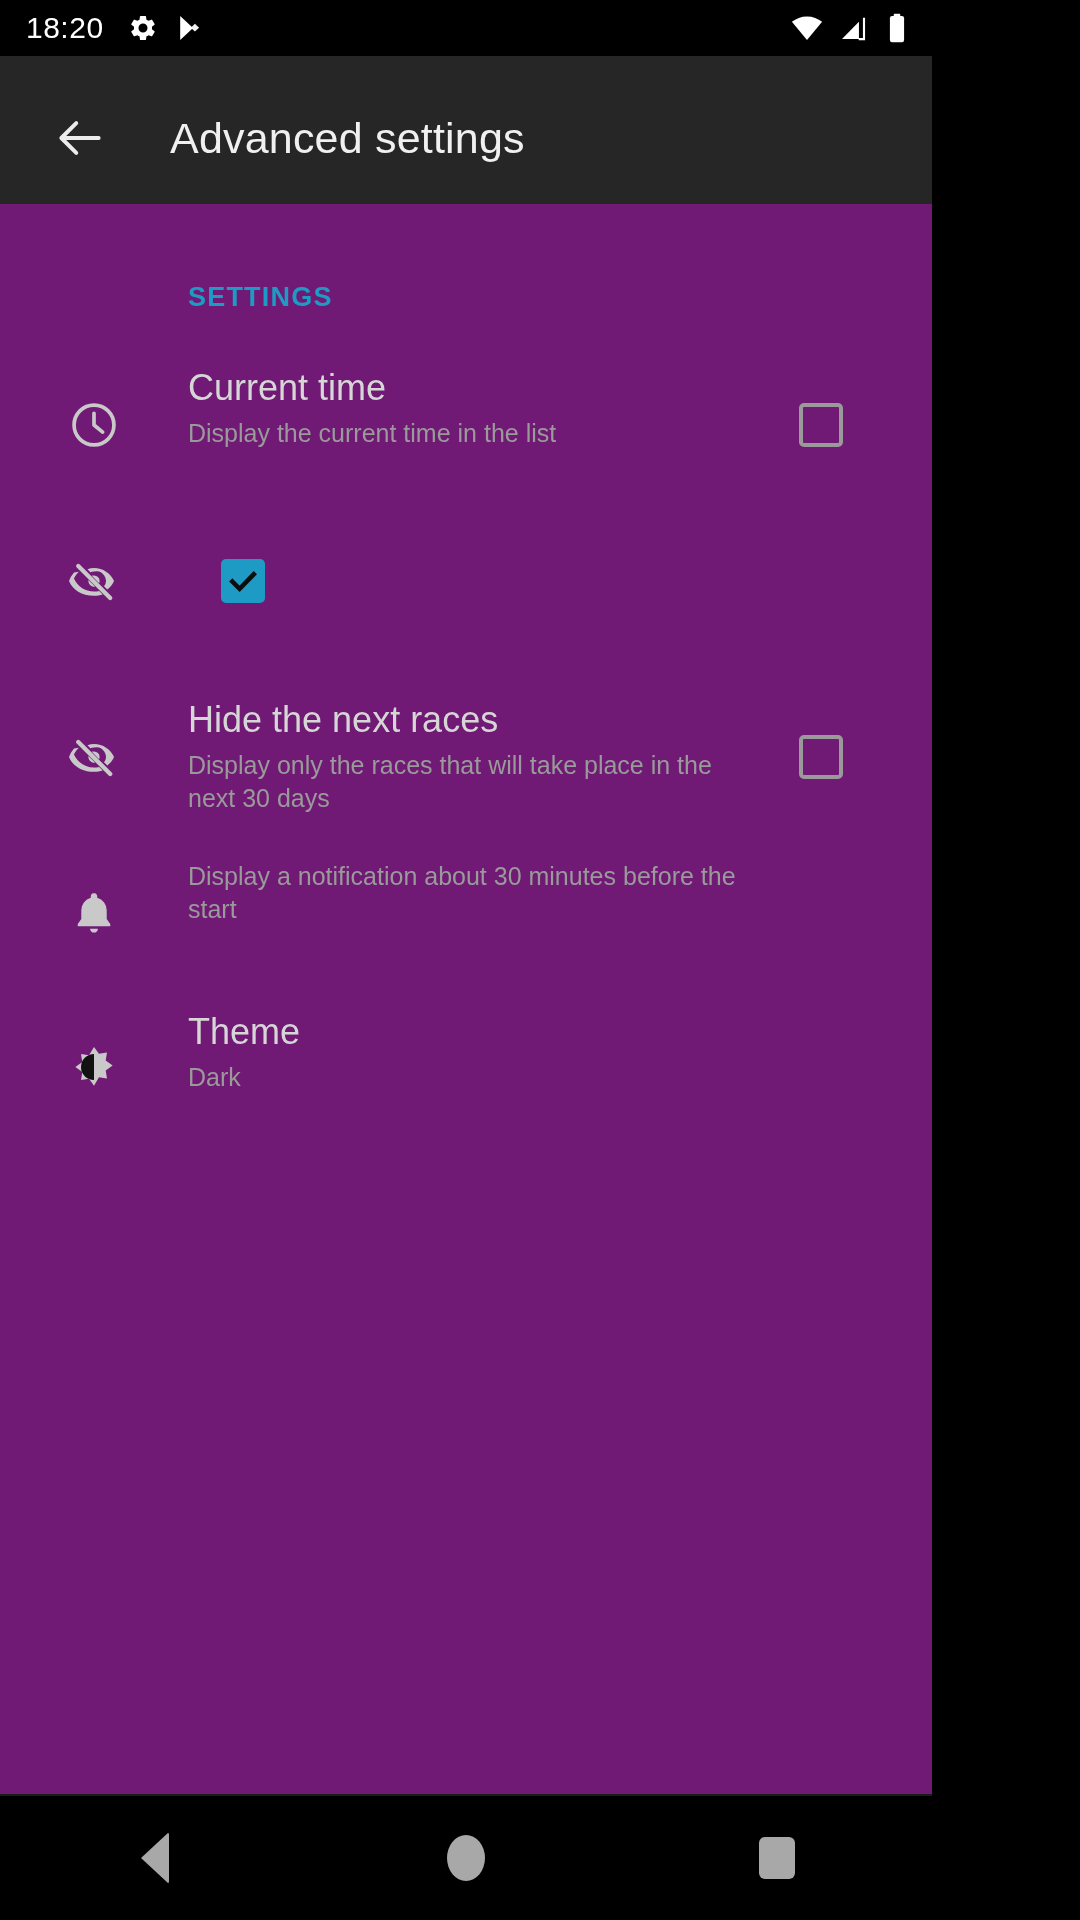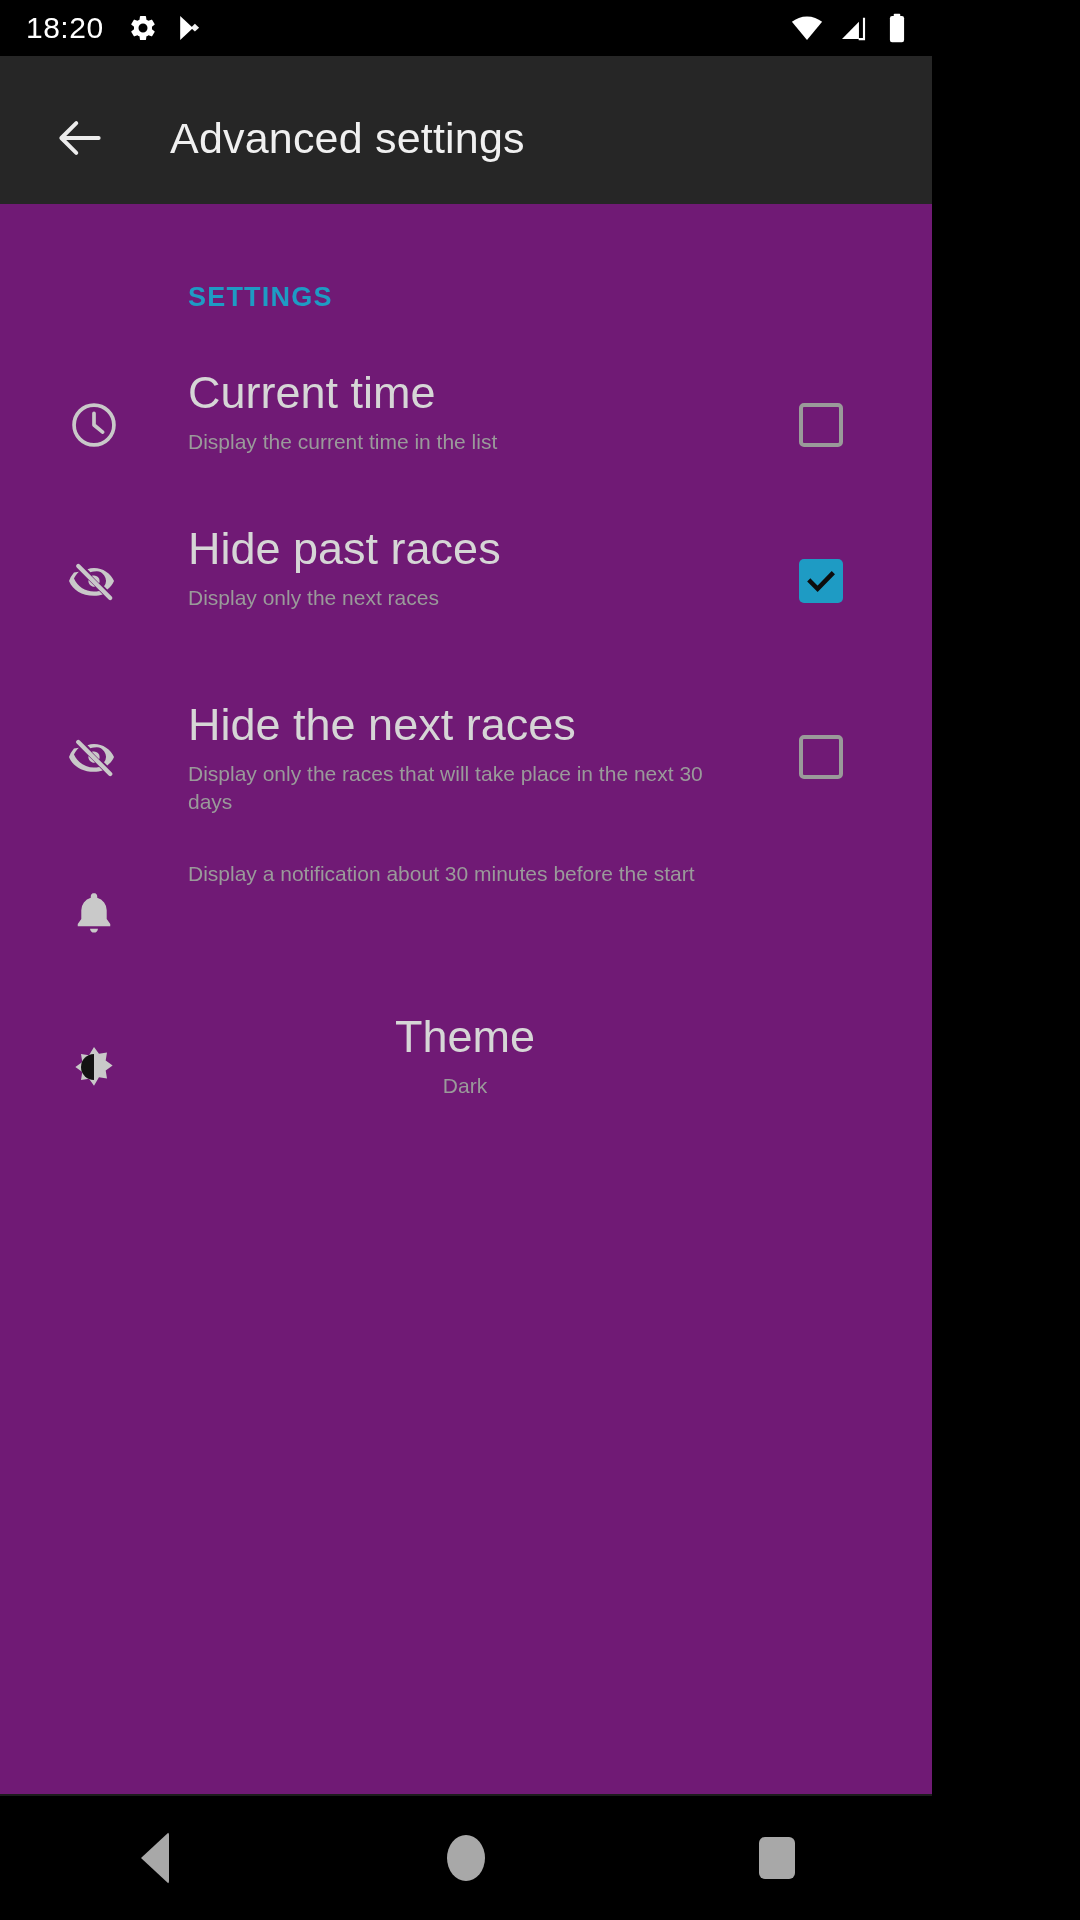--- a/index.html
+++ b/index.html
@@ -45,40 +45,40 @@
     padding:0 56px 0 0;
     min-height:120px;
     position:relative;
   }
   .row-icon {
     width:188px; flex:0 0 188px;
     display:flex; align-items:center; justify-content:center;
     align-self:center;
   }
   .row-text { flex:1 1 auto; padding-right:24px; }
-  .row-title { font-size:45px; color:#d6d6d6; line-height:1.25; font-weight:400; }
-  .row-sub { font-size:21px; color:#9a9a9a; line-height:1.33; margin-top:7px; font-weight:400; }
+  .row-title { font-size:36px; color:#d6d6d6; line-height:1.25; font-weight:400; }
+  .row-sub { font-size:25px; color:#9a9a9a; line-height:1.33; margin-top:7px; font-weight:400; }
   .row-check { width:110px; flex:0 0 110px; display:flex; align-items:center; justify-content:center; align-self:center; }
 
   .checkbox {
     width:44px; height:44px; border-radius:5px;
     border:4px solid #9a9a9a; background:transparent;
     cursor:pointer;
   }
   .checkbox.checked {
     border:none; background:#1e9bc4;
     display:flex; align-items:center; justify-content:center;
   }
 
   
   #row-current-time   { margin-top:52px; }
   #row-hide-past      { margin-top:36px; }
   #row-hide-next      { margin-top:56px; }
   #row-notifications  { margin-top:36px; }
-  #row-theme          { margin-top:36px;text-align:center; }
+  #row-theme          { margin-top:36px; }
 
   
   .navbar {
     height:126px; flex:0 0 126px; background:#000;
     display:flex; align-items:center; justify-content:space-around;
     border-top:2px solid #1c1c1c;
   }
   .nav-btn { width:180px; height:100%; display:flex; align-items:center; justify-content:center; cursor:pointer; }
   .nav-back {
     width:0; height:0;
@@ -155,24 +155,20 @@
 
     <div class="row" id="row-hide-past">
       <div class="row-icon">
         <svg width="54" height="54" viewBox="0 0 24 24">
           <path fill="#c9c9c9" d="M12 5.4c-4.6 0-8.5 2.9-10 6.6 1.5 3.7 5.4 6.6 10 6.6 1.5 0 2.9-.3 4.2-.85L13.9 15.6a3.8 3.8 0 0 1-5.5-5.5L5.9 7.6C3.9 8.8 2.4 10.5 1.6 12 2.9 15 6.2 17 12 17" opacity="0"></path>
           <path fill="#c9c9c9" d="M12 6.2c4 0 7.4 2.4 8.9 5.8-.65 1.5-1.7 2.8-3 3.8l-1.45-1.45A4.2 4.2 0 0 0 12 7.8c-.55 0-1.1.1-1.6.3L9.1 6.8c.93-.38 1.9-.6 2.9-.6zm0 3.3a2.5 2.5 0 0 1 2.5 2.5c0 .35-.07.68-.2.98l-3.28-3.28c.3-.13.63-.2.98-.2zM3.1 8.2A11.7 11.7 0 0 0 .9 12c1.6 3.9 5.6 6.6 11.1 6.6 1.4 0 2.7-.2 3.9-.6l-1.6-1.6c-.74.2-1.5.3-2.3.3-4 0-7.4-2.4-8.9-5.8.5-1.15 1.25-2.2 2.2-3.05L3.1 8.2zm6.45 3.3a2.5 2.5 0 0 0 2.95 2.95L9.55 11.5z"></path>
           <rect x="10.8" y="1.4" width="1.9" height="22" rx="0.95" fill="#c9c9c9" transform="rotate(-45 12 12)"></rect>
           <rect x="10.8" y="1.4" width="1.9" height="22" rx="0.95" fill="#121212" transform="rotate(-45 12 12) translate(-2.1 0)" opacity="0"></rect>
         </svg>
       </div>
-      <div class="row-text">
-        <div class="row-title">Hide past races</div>
-        <div class="row-sub">Display only the next races</div>
-      </div>
       <div class="row-check">
         <div class="checkbox checked">
           <svg width="34" height="34" viewBox="0 0 24 24">
             <path fill="none" stroke="#0d0d0d" stroke-width="3.2" stroke-linecap="square" stroke-linejoin="miter" d="M4.5 12.4 9.6 17.5 19.6 7.2"></path>
           </svg>
         </div>
       </div>
     </div>
 
     <div class="row" id="row-hide-next">

